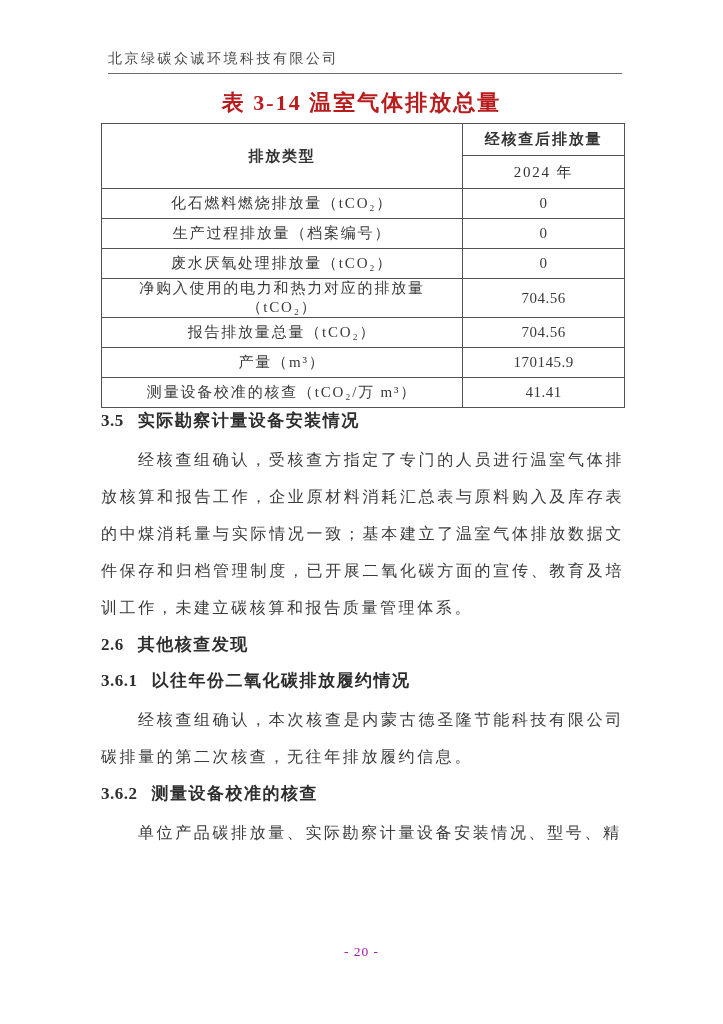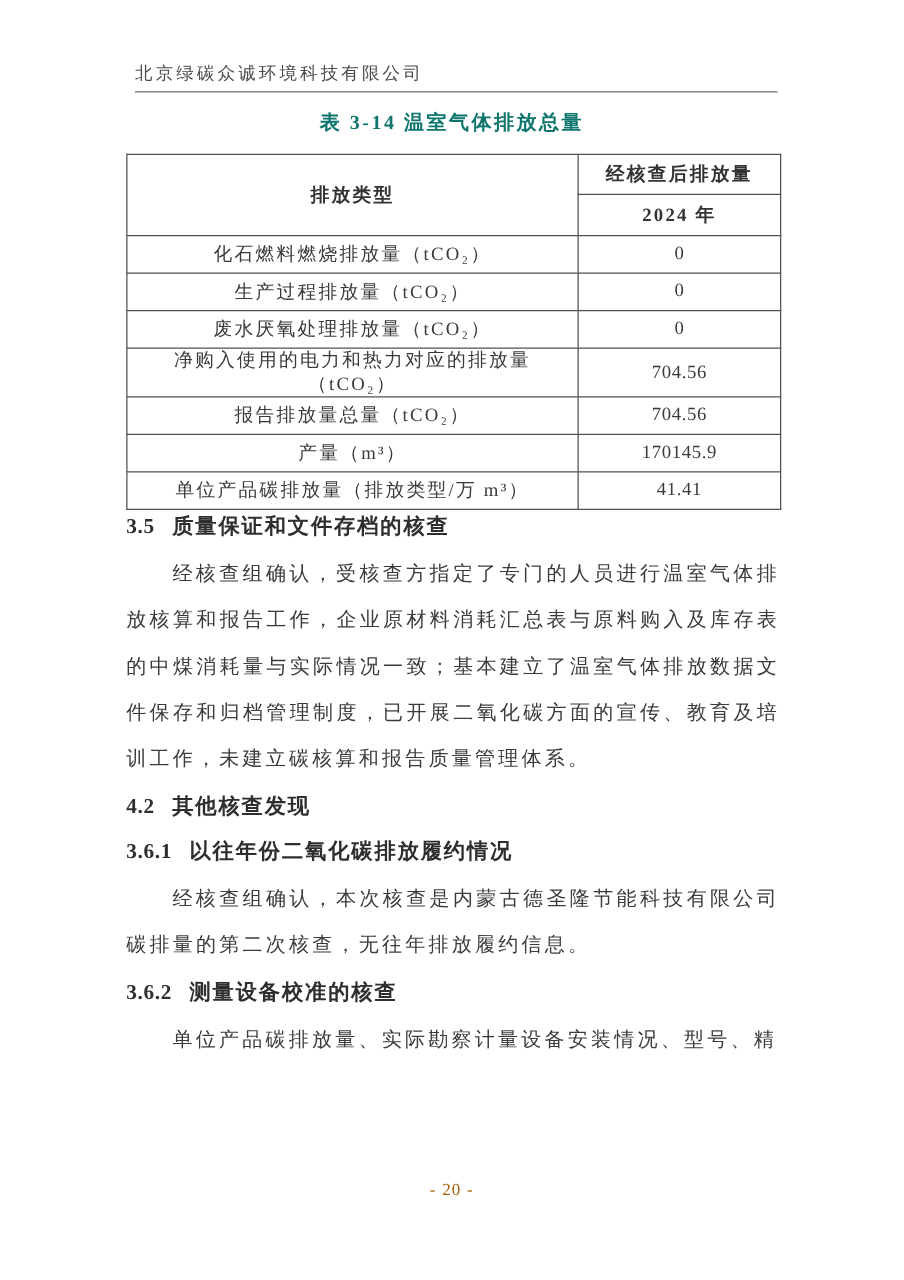--- a/index.html
+++ b/index.html
@@ -32,24 +32,24 @@
   .header .fileno { letter-spacing: 1px; }
   .header .fileno .label { letter-spacing: 2px; margin-right: 10px; }
   .header .fileno .value { font-weight: bold; letter-spacing: 0.5px; color: #3d3d3d; }
   
   .table-caption {
     position: absolute;
     top: 88px;
     left: 0;
     width: 100%;
     text-align: center;
-    font-size: 16px;
+    font-size: 22px;
     font-weight: bold;
     letter-spacing: 2px;
-    color: #0f766e;
+    color: #b91c1c;
   }
   
   table.emissions {
     position: absolute;
     left: 101px;
     top: 123px;
     width: 523px;
     border-collapse: collapse;
     table-layout: fixed;
     font-size: 15px;
@@ -58,21 +58,21 @@
   table.emissions td {
     border: 1.5px solid #525252;
     text-align: center;
     vertical-align: middle;
     padding: 0 4px;
     letter-spacing: 1.8px;
   }
   table.emissions col.c1 { width: 361px; }
   table.emissions col.c2 { width: 162px; }
   table.emissions tr.hrow td { font-weight: bold; color: #333333; height: 32px; }
-  table.emissions tr.hrow2 td { font-weight: bold; color: #333333; height: 33px; }
+  table.emissions tr.hrow2 td { font-weight: normal; color: #333333; height: 33px; }
   table.emissions tr.drow td { height: 30px; }
   table.emissions td.val { letter-spacing: 0.5px; }
   
   .content {
     position: absolute;
     left: 101px;
     top: 404px;
     width: 523px;
   }
   .sec-heading {
@@ -97,21 +97,21 @@
   .mt10 { margin-top: 10px; }
   
   .footer {
     position: absolute;
     left: 0;
     top: 944px;
     width: 100%;
     text-align: center;
     font-size: 13.5px;
     letter-spacing: 1px;
-    color: #a16207;
+    color: #a21caf;
   }
 </style>
 </head>
 <body>
 
 <div class="page">
 
   <div class="header">
     <span class="company">北京绿碳众诚环境科技有限公司</span>
   </div>
@@ -129,55 +129,55 @@
         <td>经核查后排放量</td>
       </tr>
       <tr class="hrow2">
         <td>2024 年</td>
       </tr>
       <tr class="drow">
         <td>化石燃料燃烧排放量（tCO₂）</td>
         <td class="val">0</td>
       </tr>
       <tr class="drow">
-        <td>生产过程排放量（tCO₂）</td>
+        <td>生产过程排放量（档案编号）</td>
         <td class="val">0</td>
       </tr>
       <tr class="drow">
         <td>废水厌氧处理排放量（tCO₂）</td>
         <td class="val">0</td>
       </tr>
       <tr class="drow">
         <td>净购入使用的电力和热力对应的排放量（tCO₂）</td>
         <td class="val">704.56</td>
       </tr>
       <tr class="drow">
         <td>报告排放量总量（tCO₂）</td>
         <td class="val">704.56</td>
       </tr>
       <tr class="drow">
         <td>产量（m³）</td>
         <td class="val">170145.9</td>
       </tr>
       <tr class="drow">
-        <td>单位产品碳排放量（排放类型/万 m³）</td>
+        <td>测量设备校准的核查（tCO₂/万 m³）</td>
         <td class="val">41.41</td>
       </tr>
     </tbody>
   </table>
 
   <div class="content">
 
     <div class="sec-heading">
-      <span class="num">3.5</span><span>质量保证和文件存档的核查</span>
+      <span class="num">3.5</span><span>实际勘察计量设备安装情况</span>
     </div>
     <p class="para">经核查组确认，受核查方指定了专门的人员进行温室气体排放核算和报告工作，企业原材料消耗汇总表与原料购入及库存表的中煤消耗量与实际情况一致；基本建立了温室气体排放数据文件保存和归档管理制度，已开展二氧化碳方面的宣传、教育及培训工作，未建立碳核算和报告质量管理体系。</p>
 
     <div class="sec-heading mt6">
-      <span class="num">4.2</span><span>其他核查发现</span>
+      <span class="num">2.6</span><span>其他核查发现</span>
     </div>
 
     <div class="sec-heading mt10">
       <span class="num">3.6.1</span><span>以往年份二氧化碳排放履约情况</span>
     </div>
     <p class="para">经核查组确认，本次核查是内蒙古德圣隆节能科技有限公司碳排量的第二次核查，无往年排放履约信息。</p>
 
     <div class="sec-heading mt6">
       <span class="num">3.6.2</span><span>测量设备校准的核查</span>
     </div>

